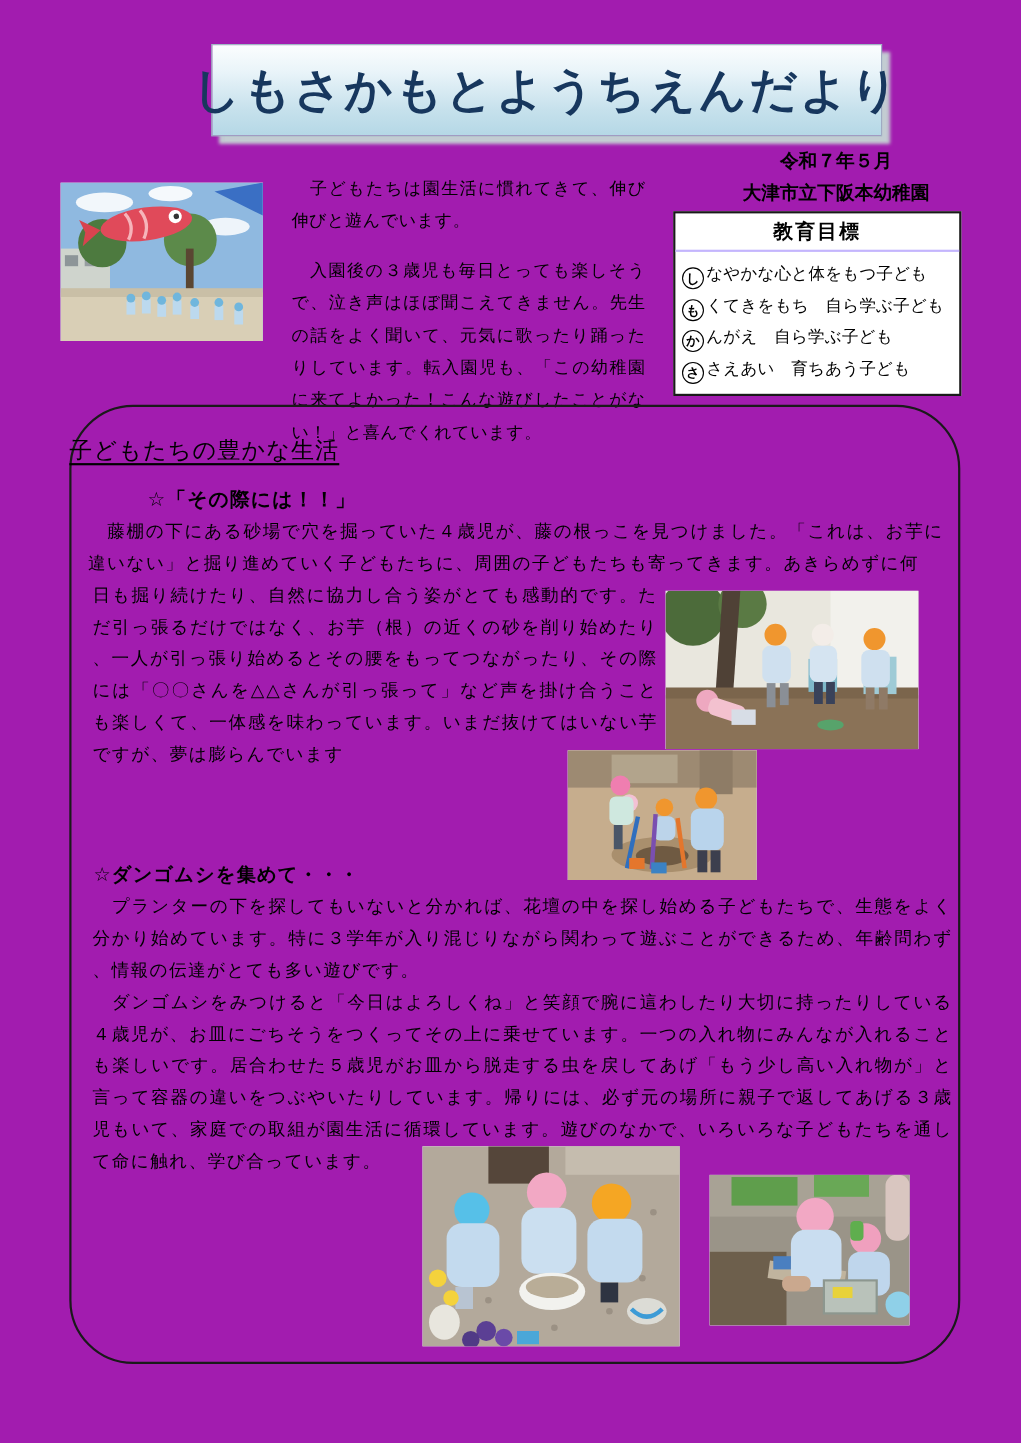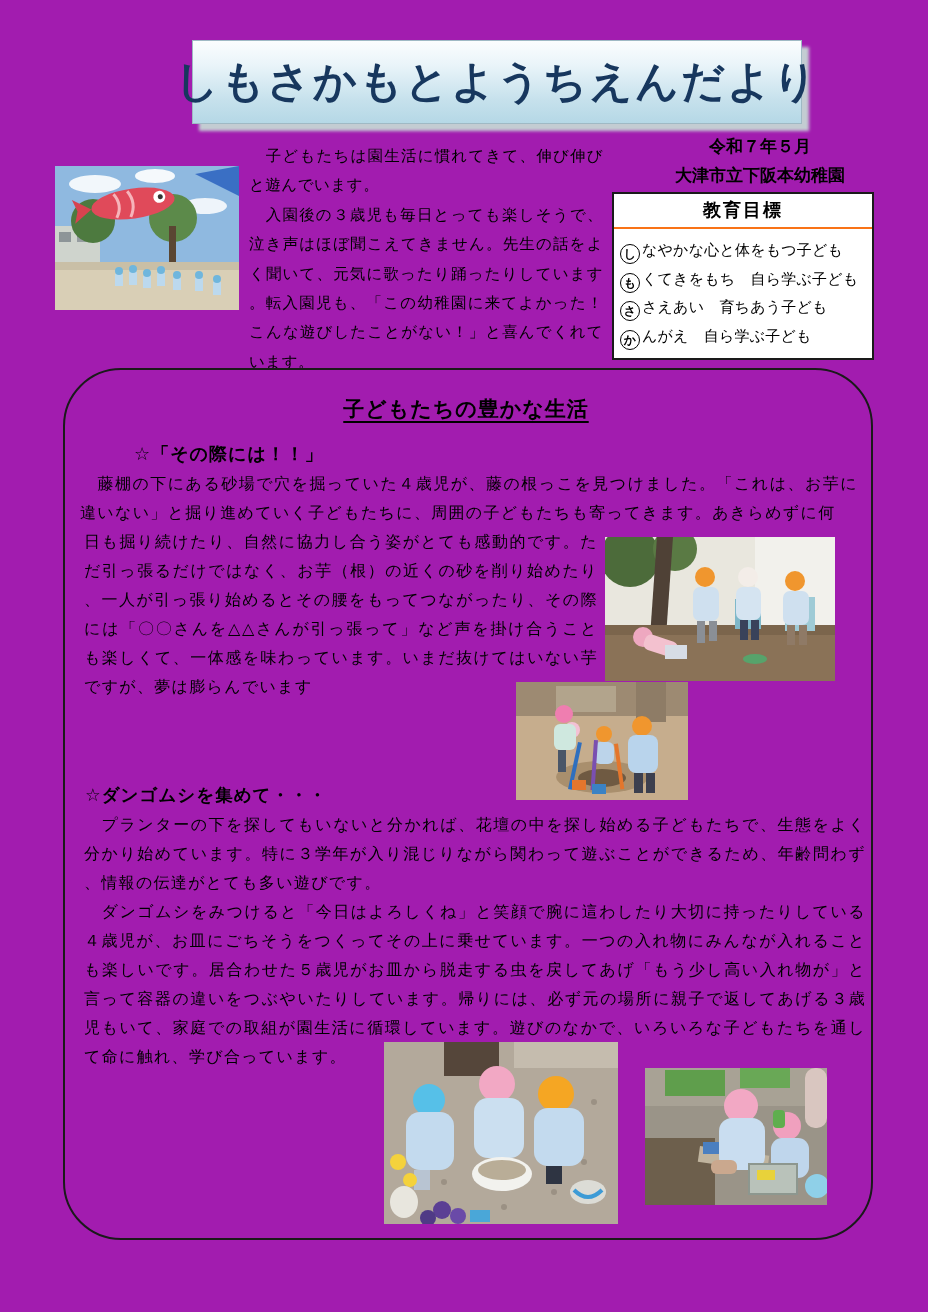--- a/index.html
+++ b/index.html
@@ -22,48 +22,48 @@
   .date-block{
     position:absolute;left:638px;top:132px;width:244px;text-align:center;
     font-size:17px;font-weight:600;line-height:29px;white-space:nowrap;
   }
   
   .intro{
     position:absolute;left:249px;top:141px;width:354px;
     font-size:15.5px;line-height:29.4px;letter-spacing:0.5px;
     text-align:justify;overflow-wrap:anywhere;line-break:anywhere;
   }
-  .intro p{margin:0;}
+  .intro p{margin:16px;}
   
   .goals{
     position:absolute;left:612px;top:192px;width:258px;
     border:2px solid #1a1a1a;background:#fff;
   }
   .goals-header{
     text-align:center;font-size:18px;font-weight:bold;
-    padding:4px 0 5px 0;border-bottom:2px solid #f97316;letter-spacing:2px;
+    padding:4px 0 5px 0;border-bottom:2px solid #c4b5fd;letter-spacing:2px;
   }
   .goals-body{padding:7px 16px 8px 6px;border-radius:19px;}
   .goal-row{font-size:15px;line-height:28.5px;white-space:nowrap;letter-spacing:0.2px;}
   .circled{
     display:inline-flex;align-items:center;justify-content:center;
     width:18px;height:18px;border:1.6px solid #000;border-radius:50%;
     font-size:12px;font-weight:bold;margin-right:2px;vertical-align:-3px;line-height:1;
   }
   
   .photo{position:absolute;overflow:hidden;background:#ddd;}
   .photo svg{display:block;width:100%;height:100%;}
   
   .content-box{
     position:absolute;left:63px;top:368px;width:806px;height:868px;
     border:2px solid #1a1a1a;border-radius:58px;background:transparent;
   }
   .box-title{
-    position:absolute;left:63px;top:395px;width:806px;text-align:center;
-    font-size:21px;font-weight:bold;
+    position:absolute;left:63px;top:395px;width:806px;text-align:left;
+    font-size:21px;font-weight:normal;
     text-decoration:underline;text-underline-offset:5px;text-decoration-thickness:1.5px;
     letter-spacing:1px;
   }
   .story-heading{position:absolute;font-weight:600;white-space:nowrap;}
   #story1-heading{left:134px;top:442px;font-size:18px;letter-spacing:1px;}
   #story2-heading{left:85px;top:783px;font-size:17.5px;letter-spacing:1px;text-align:center;}
   .story{
     position:absolute;font-size:16px;line-height:29px;letter-spacing:1.3px;
     text-align:justify;overflow-wrap:anywhere;line-break:anywhere;margin:0;
   }
@@ -134,22 +134,22 @@
   <div class="date-block">
     <div>令和７年５月</div>
     <div>大津市立下阪本幼稚園</div>
   </div>
 
   <div class="goals">
     <div class="goals-header">教育目標</div>
     <div class="goals-body">
       <div class="goal-row"><span class="circled">し</span><span>なやかな心と体をもつ子ども</span></div>
       <div class="goal-row"><span class="circled">も</span><span>くてきをもち　自ら学ぶ子ども</span></div>
+      <div class="goal-row"><span class="circled">か</span><span>んがえ　自ら学ぶ子ども</span></div>
       <div class="goal-row"><span class="circled">さ</span><span>さえあい　育ちあう子ども</span></div>
-      <div class="goal-row"><span class="circled">か</span><span>んがえ　自ら学ぶ子ども</span></div>
     </div>
   </div>
 
   <div class="content-box"></div>
 
   <div class="box-title">子どもたちの豊かな生活</div>
 
   <div class="story-heading" id="story1-heading">☆「その際には！！」</div>
   <p class="story" id="story1-p1">　藤棚の下にある砂場で穴を掘っていた４歳児が、藤の根っこを見つけました。「これは、お芋に違いない」と掘り進めていく子どもたちに、周囲の子どもたちも寄ってきます。あきらめずに何</p>
   <p class="story" id="story1-p2">日も掘り続けたり、自然に協力し合う姿がとても感動的です。ただ引っ張るだけではなく、お芋（根）の近くの砂を削り始めたり、一人が引っ張り始めるとその腰をもってつながったり、その際には「〇〇さんを△△さんが引っ張って」など声を掛け合うことも楽しくて、一体感を味わっています。いまだ抜けてはいない芋ですが、夢は膨らんでいます</p>

